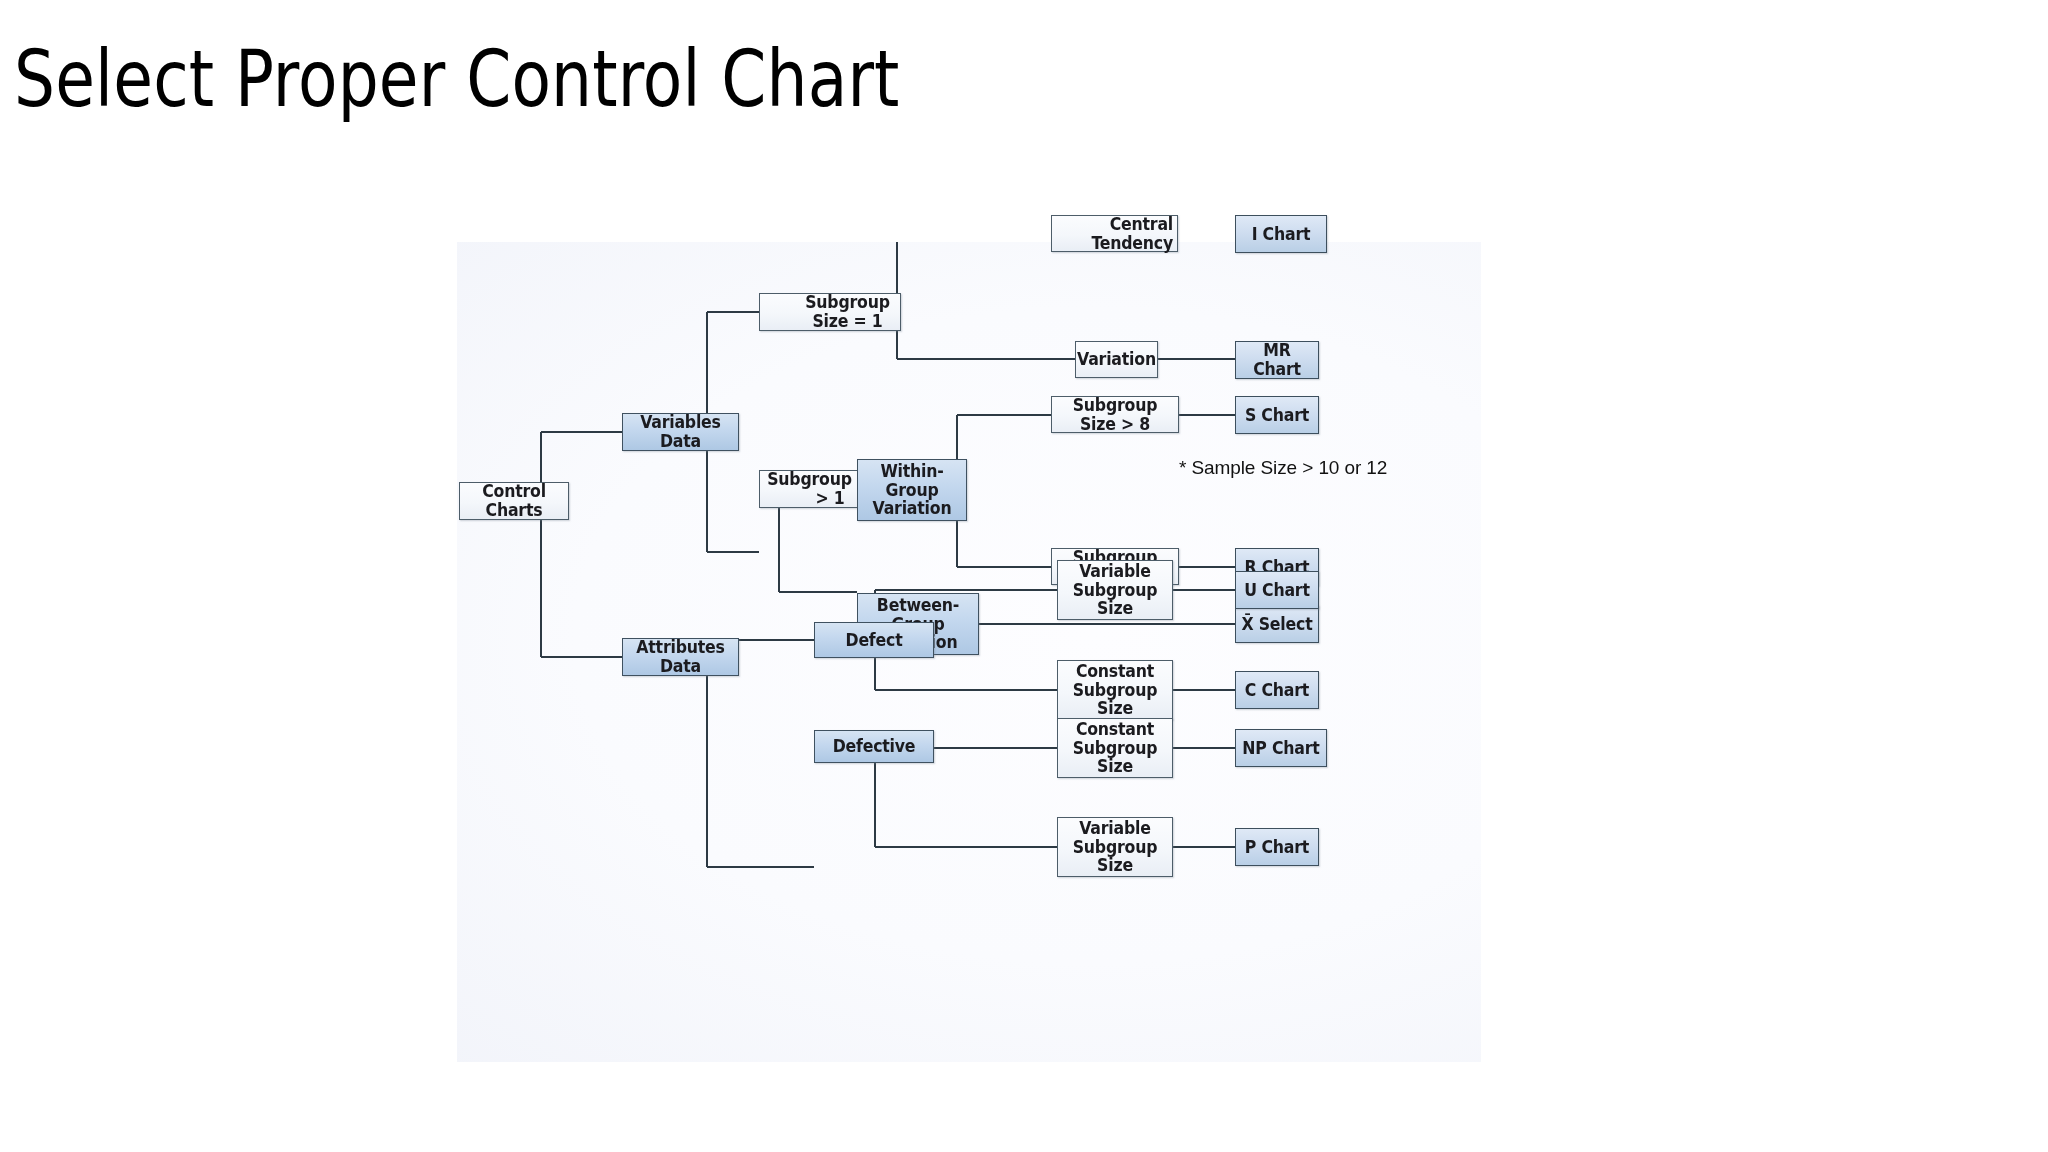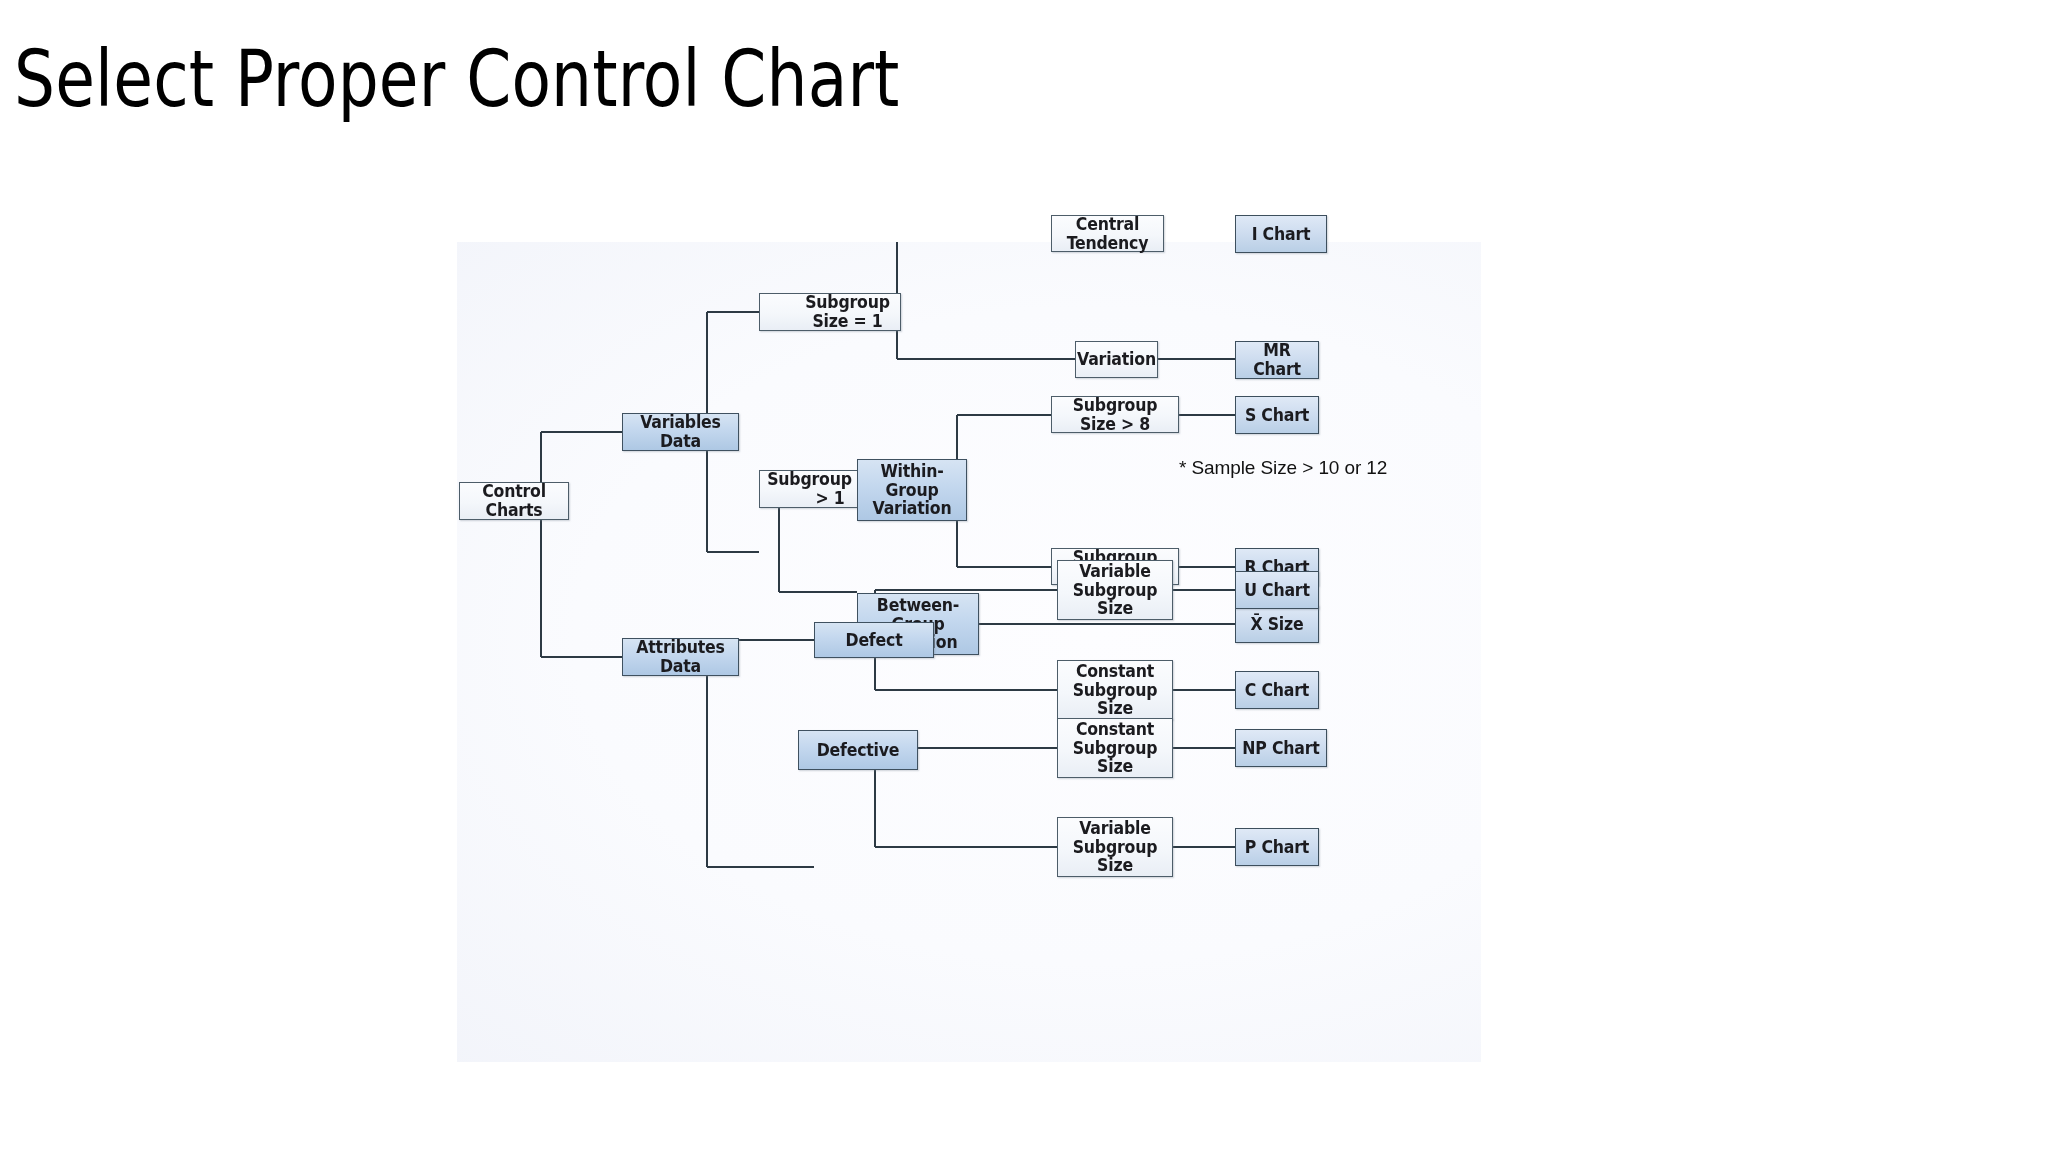--- a/index.html
+++ b/index.html
@@ -182,21 +182,21 @@
   </div>
 
   <div class="node pale font-17" style="left:302px; top:51px; width:142px; height:38px;padding-left:35px;">
     <span class="label">Subgroup Size = 1</span>
   </div>
 
   <div class="node pale font-17" style="left:302px; top:228px; width:142px; height:38px;">
     <span class="label">Subgroup Size &gt; 1</span>
   </div>
 
-  <div class="node pale font-17" style="left:594px; top:-27px; width:113px; height:37px;">
+  <div class="node pale font-17" style="left:594px; top:-27px; width:127px; height:37px;text-align:right;">
     <span class="label">Central Tendency</span>
   </div>
 
   <div class="node pale font-17" style="left:618px; top:99px; width:83px; height:37px;">
     <span class="label">Variation</span>
   </div>
 
   <div class="node chart font-17" style="left:778px; top:-27px; width:92px; height:38px;">
     <span class="label">I Chart</span>
   </div>
@@ -225,28 +225,28 @@
 
   <div class="node chart font-17" style="left:778px; top:154px; width:84px; height:38px;">
     <span class="label">S Chart</span>
   </div>
 
   <div class="node chart font-17" style="left:778px; top:306px; width:84px; height:38px;">
     <span class="label">R Chart</span>
   </div>
 
   <div class="node chart font-17" style="left:778px; top:363px; width:84px; height:38px;">
-    <span class="label">X̄ Size</span>
+    <span class="label">X̄ Select</span>
   </div>
 
   <div class="node blue font-17" style="left:357px; top:380px; width:120px; height:36px;">
     <span class="label">Defect</span>
   </div>
 
-  <div class="node blue font-17" style="left:341px; top:488px; width:120px; height:40px;justify-content:center;">
+  <div class="node blue font-17" style="left:357px; top:488px; width:120px; height:33px;justify-content:center;">
     <span class="label">Defective</span>
   </div>
 
   <div class="node pale font-17" style="left:600px; top:318px; width:116px; height:60px; flex-direction:column;">
     <span class="label">Variable</span>
     <span class="label">Subgroup Size</span>
   </div>
 
   <div class="node pale font-17" style="left:600px; top:418px; width:116px; height:60px; flex-direction:column;">
     <span class="label">Constant</span>

